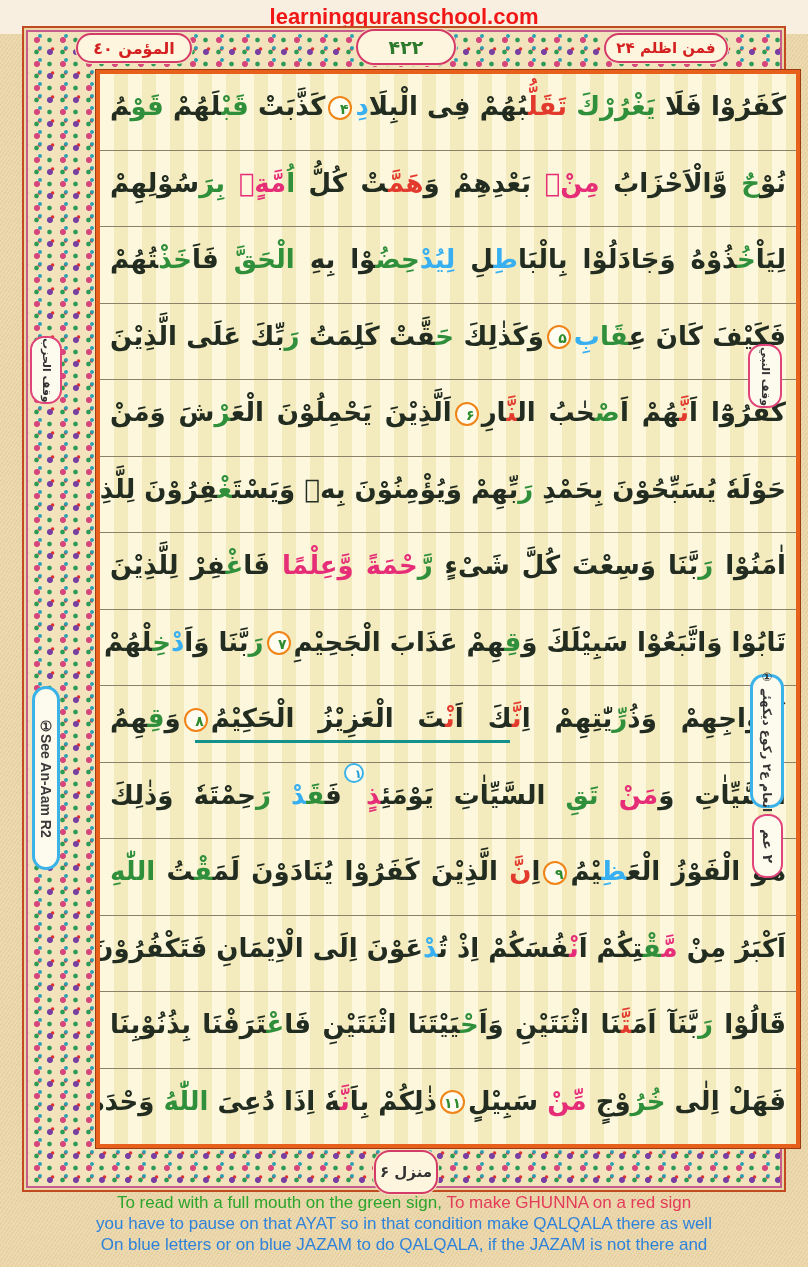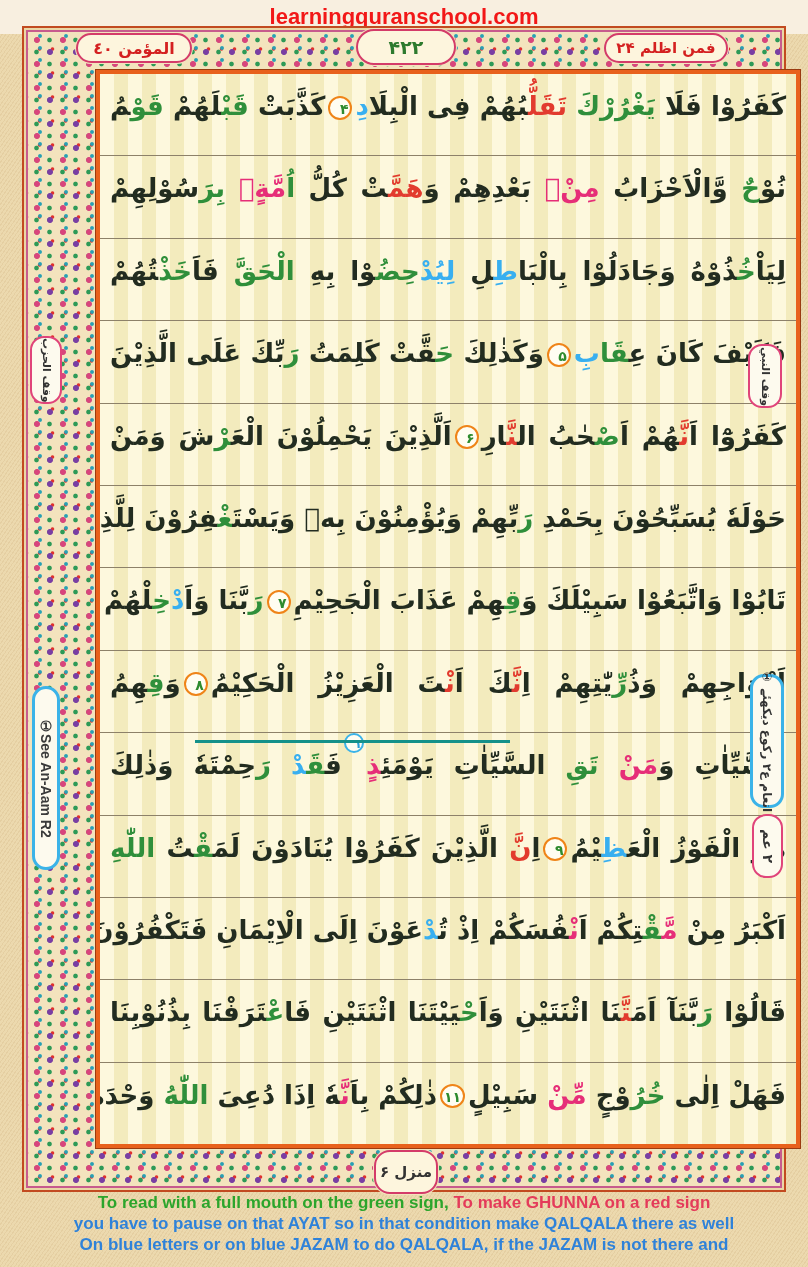--- a/index.html
+++ b/index.html
@@ -92,21 +92,21 @@
   .vc-see span{font-family:"Liberation Sans",sans-serif;font-size:14px;color:#3a3a3a;}
   .vc-ref{left:750px;top:674px;width:34px;height:134px;border:3px solid #3bb3e8;}
   .vc-ref span{font-size:12px;color:#333;}
   .vc-ruku{left:752px;top:814px;width:31px;height:64px;border:2px solid #e0447a;}
   .vc-ruku span{font-size:14px;color:#333;}
   .cart-manzil{left:374px;top:1150px;width:64px;height:44px;border-radius:16px;}
   .cart-manzil span{color:#333;font-size:15px;}
   
   .footer{
     position:absolute;left:0;top:1192px;width:808px;text-align:center;
-    font-family:"Liberation Sans",sans-serif;font-weight:bold;font-size:17px;line-height:21px;
+    font-family:"Liberation Sans",sans-serif;font-weight:normal;font-size:17px;line-height:21px;
   }
   .footer .f-green{color:#2ca52c;}
   .footer .f-red{color:#e43b5a;}
   .footer .f-blue{color:#2f82d9;display:block;}
 </style>
 </head>
 <body>
 
 <div class="page">
 
@@ -127,20 +127,21 @@
   </div>
 
   <div class="textarea">
     <div class="lines">
         <div class="line"><span class="t-k">كَفَرُوْا فَلَا </span><span class="t-g">يَغْرُرْكَ </span><span class="t-r">تَقَلُّ‍</span><span class="t-k">‍بُهُمْ فِى الْبِلَا</span><span class="t-b">دِ</span><span class="ayah">۴</span><span class="t-k">كَذَّبَتْ </span><span class="t-g">قَبْ‍</span><span class="t-k">‍لَهُمْ </span><span class="t-g">قَوْ‍</span><span class="t-k">‍مُ</span></div>
         <div class="line"><span class="t-k">نُوْ</span><span class="t-g">حٌ </span><span class="t-k">وَّالْاَحْزَابُ </span><span class="t-m">مِنْۢ </span><span class="t-k">بَعْدِهِمْ وَ</span><span class="t-r">هَمَّ‍</span><span class="t-k">‍تْ كُلُّ </span><span class="t-g">اُ</span><span class="t-m">مَّةٍۢ </span><span class="t-g">بِرَ</span><span class="t-k">سُوْلِهِمْ</span></div>
         <div class="line"><span class="t-k">لِيَاْ</span><span class="t-g">خُ‍</span><span class="t-k">‍ذُوْهُ وَجَادَلُوْا بِالْبَا</span><span class="t-b">طِ‍</span><span class="t-k">‍لِ </span><span class="t-b">لِيُدْ</span><span class="t-g">حِضُ‍</span><span class="t-k">‍وْا بِهِ </span><span class="t-g">الْحَقَّ </span><span class="t-k">فَاَ</span><span class="t-g">خَذْ‍</span><span class="t-k">‍تُهُمْ</span></div>
         <div class="line"><span class="t-k">فَكَيْفَ كَانَ عِ‍</span><span class="t-g">‍قَا</span><span class="t-b">بِ</span><span class="ayah">۵</span><span class="t-k">وَكَذٰلِكَ </span><span class="t-g">حَ‍</span><span class="t-k">‍قَّتْ كَلِمَتُ </span><span class="t-g">رَ</span><span class="t-k">بِّكَ عَلَى الَّذِيْنَ</span></div>
         <div class="line"><span class="t-k">كَفَرُوْٓا اَ</span><span class="t-r">نَّ‍</span><span class="t-k">‍هُمْ اَ</span><span class="t-g">صْ‍</span><span class="t-k">‍حٰبُ ال‍</span><span class="t-r">‍نَّ‍</span><span class="t-k">‍ارِ</span><span class="ayah">۶</span><span class="t-k">اَلَّذِيْنَ يَحْمِلُوْنَ الْعَ‍</span><span class="t-g">‍رْ</span><span class="t-k">شَ وَمَنْ</span></div>
         <div class="line"><span class="t-k">حَوْلَهٗ يُسَبِّحُوْنَ بِحَمْدِ </span><span class="t-g">رَ</span><span class="t-k">بِّهِمْ وَيُؤْمِنُوْنَ بِهٖ وَيَسْتَ‍</span><span class="t-g">‍غْ‍</span><span class="t-k">‍فِرُوْنَ لِلَّذِيْنَ</span></div>
+        <div class="line"><span class="t-k">اٰمَنُوْا </span><span class="t-g">رَ</span><span class="t-k">بَّنَا وَسِعْتَ كُلَّ شَىْءٍ </span><span class="t-g">رَّ</span><span class="t-m">حْمَةً وَّعِلْمًا </span><span class="t-k">فَا</span><span class="t-g">غْ‍</span><span class="t-k">‍فِرْ لِلَّذِيْنَ</span></div>
         <div class="line"><span class="t-k">تَابُوْا وَاتَّبَعُوْا سَبِيْلَكَ وَ</span><span class="t-g">قِ‍</span><span class="t-k">‍هِمْ عَذَابَ الْجَحِيْمِ</span><span class="ayah">۷</span><span class="t-g">رَ</span><span class="t-k">بَّنَا وَاَ</span><span class="t-b">دْ</span><span class="t-g">خِ‍</span><span class="t-k">‍لْهُمْ</span></div>
         <div class="line"><span class="t-k">اَزْوَاجِهِمْ وَذُ</span><span class="t-g">رِّ</span><span class="t-k">يّٰتِهِمْ اِ</span><span class="t-r">نَّ‍</span><span class="t-k">‍كَ اَ</span><span class="t-r">نْ‍</span><span class="t-k">‍تَ الْعَزِيْزُ الْحَكِيْمُ</span><span class="ayah">۸</span><span class="t-k">وَ</span><span class="t-g">قِ‍</span><span class="t-k">‍هِمُ</span></div>
         <div class="line"><span class="t-k">السَّيِّاٰتِ وَ</span><span class="t-m">مَنْ </span><span class="t-g">تَقِ </span><span class="t-k">السَّيِّاٰتِ يَوْمَئِ‍</span><span class="t-m">‍ذٍ</span><span class="refmark">١</span><span class="t-k">فَ‍</span><span class="t-g">‍قَ‍</span><span class="t-b">‍دْ </span><span class="t-g">رَ</span><span class="t-k">حِمْتَهٗ وَذٰلِكَ</span></div>
         <div class="line"><span class="t-k">هُوَ الْفَوْزُ الْعَ‍</span><span class="t-b">‍ظِ‍</span><span class="t-k">‍يْمُ</span><span class="ayah">۹</span><span class="t-k">اِ</span><span class="t-r">نَّ </span><span class="t-k">الَّذِيْنَ كَفَرُوْا يُنَادَوْنَ لَمَ‍</span><span class="t-g">‍قْ‍</span><span class="t-k">‍تُ </span><span class="t-g">اللّٰهِ</span></div>
         <div class="line"><span class="t-k">اَكْبَرُ مِنْ </span><span class="t-m">مَّ‍</span><span class="t-g">‍قْ‍</span><span class="t-k">‍تِكُمْ اَ</span><span class="t-m">نْ‍</span><span class="t-k">‍فُسَكُمْ اِذْ تُ‍</span><span class="t-b">‍دْ</span><span class="t-k">عَوْنَ اِلَى الْاِيْمَانِ فَتَكْفُرُوْنَ</span></div>
         <div class="line"><span class="t-k">قَالُوْا </span><span class="t-g">رَ</span><span class="t-k">بَّنَآ اَمَ‍</span><span class="t-r">‍تَّ‍</span><span class="t-k">‍نَا اثْنَتَيْنِ وَاَ</span><span class="t-g">حْ‍</span><span class="t-k">‍يَيْتَنَا اثْنَتَيْنِ فَا</span><span class="t-g">عْ‍</span><span class="t-k">‍تَرَفْنَا بِذُنُوْبِنَا</span></div>
         <div class="line"><span class="t-k">فَهَلْ اِلٰى </span><span class="t-g">خُرُ</span><span class="t-k">وْجٍ </span><span class="t-m">مِّنْ </span><span class="t-k">سَبِيْلٍ</span><span class="ayah">۱۱</span><span class="t-k">ذٰلِكُمْ بِاَ</span><span class="t-m">نَّ‍</span><span class="t-k">‍هٗ اِذَا دُعِىَ </span><span class="t-g">اللّٰهُ</span><span class="t-k"> وَحْدَهٗ</span></div>
       </div>
     <div class="teal-underline"></div>
   </div>

